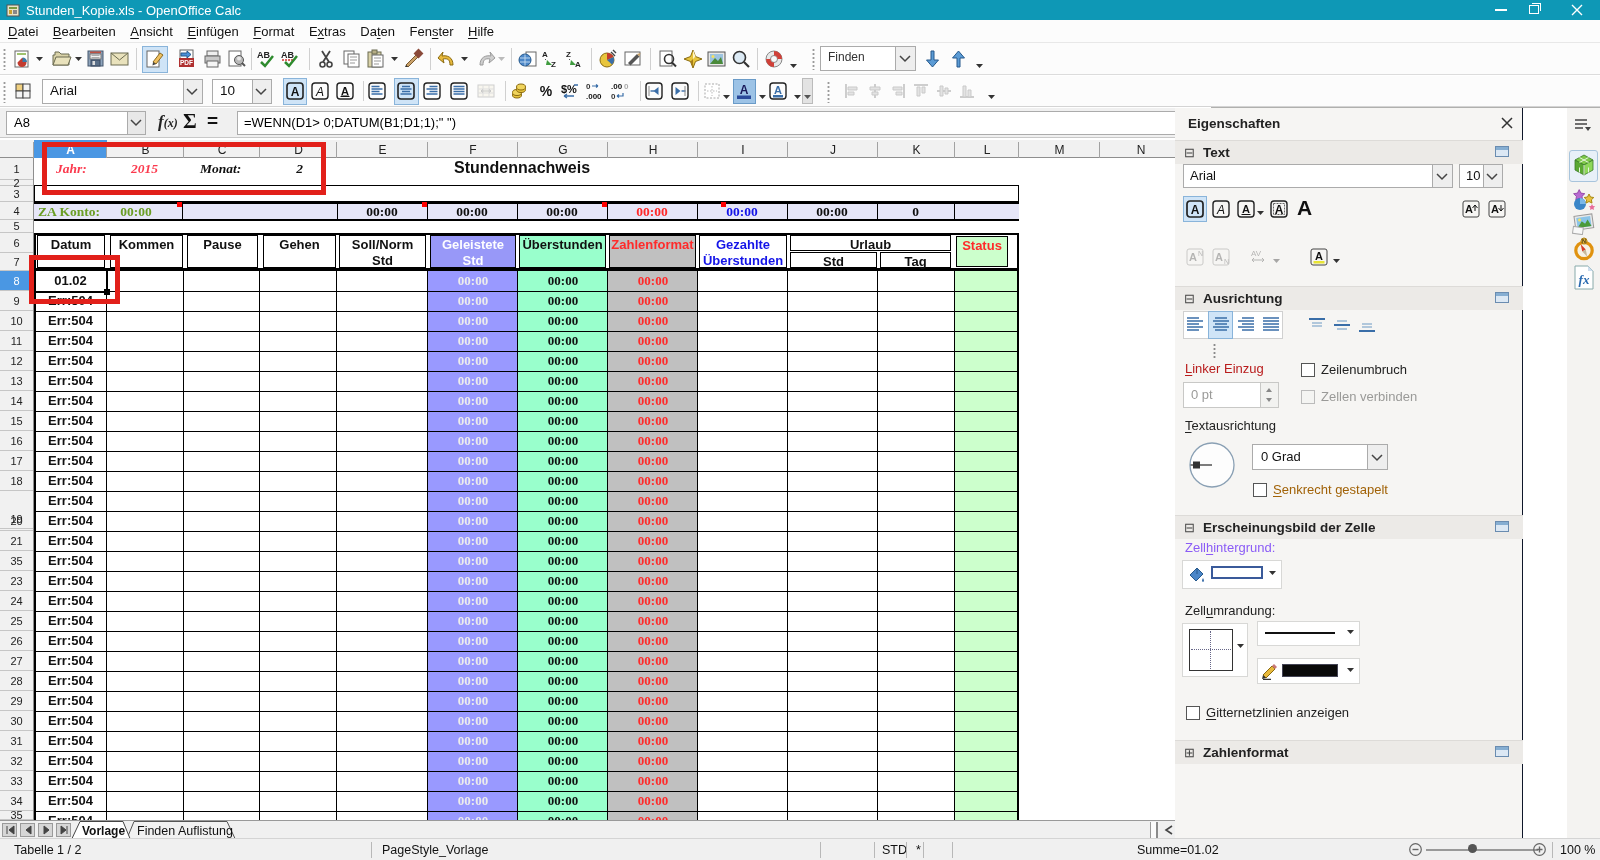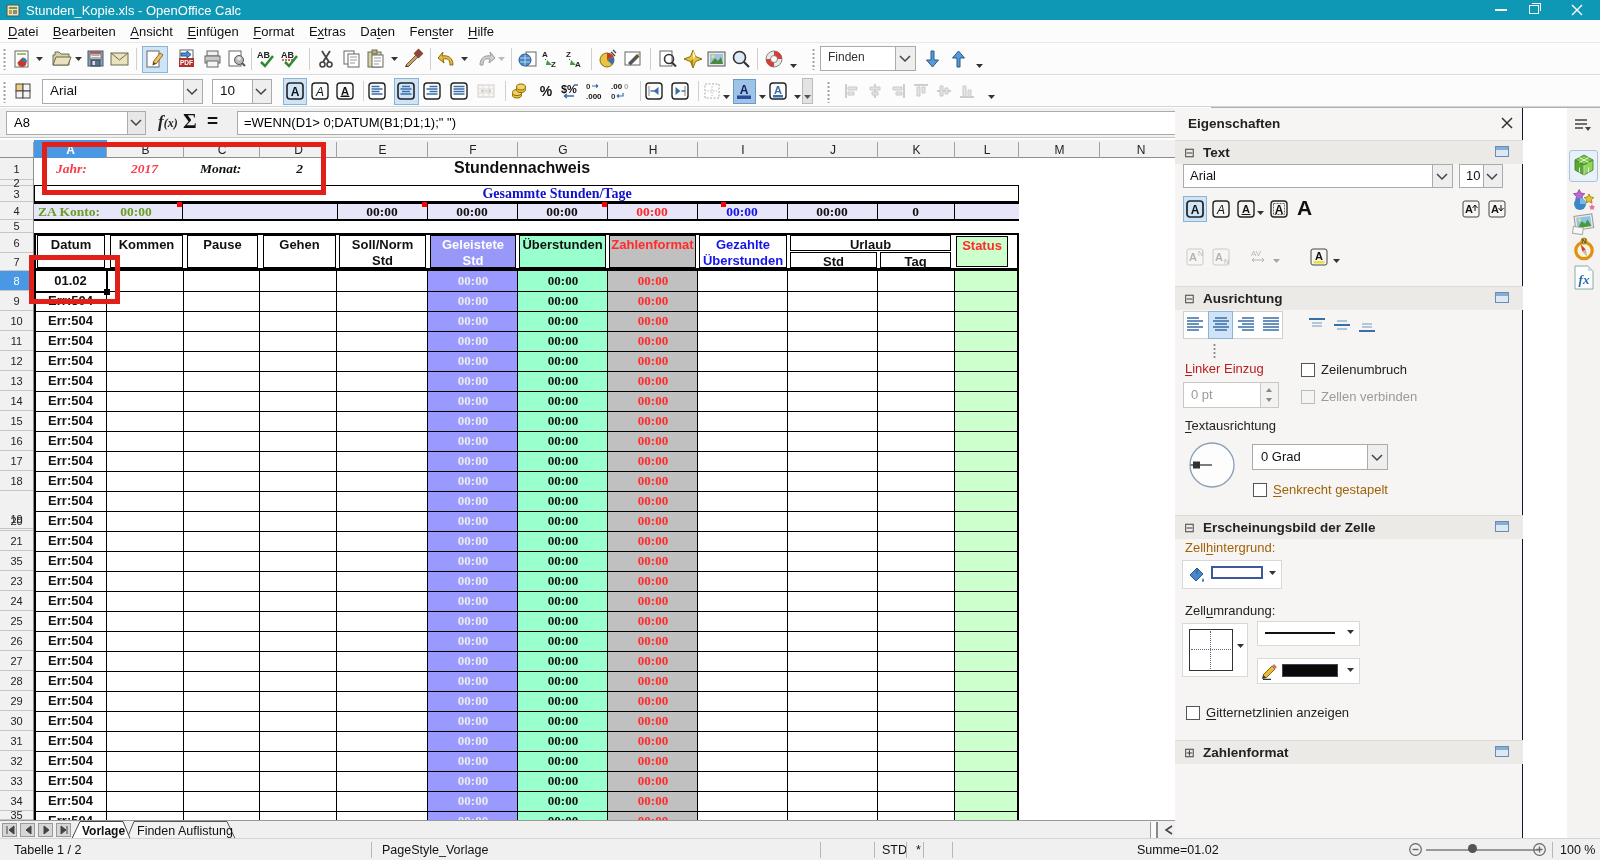--- a/index.html
+++ b/index.html
@@ -468,27 +468,26 @@
 <div class="gn" style="top:531px;height:20px">28</div>
 <div class="gn" style="top:551px;height:20px">29</div>
 <div class="gn" style="top:571px;height:20px">30</div>
 <div class="gn" style="top:591px;height:20px">31</div>
 <div class="gn" style="top:611px;height:20px">32</div>
 <div class="gn" style="top:631px;height:20px">33</div>
 <div class="gn" style="top:651px;height:20px">34</div>
 <div class="gn" style="top:671px;height:9px">35</div>
 
 <div class="a serif b i" style="left:56px;top:21px;font-size:13.5px;color:#fb3a4e">Jahr:</div>
-<div class="a serif b i" style="left:100px;top:21px;width:58px;text-align:right;font-size:13.5px;color:#fb3a4e">2017</div>
+<div class="a serif b i" style="left:100px;top:21px;width:58px;text-align:right;font-size:13.5px;color:#fb3a4e">2015</div>
 <div class="a serif b i" style="left:200px;top:21px;font-size:13.5px;color:#111">Monat:</div>
 <div class="a serif b i" style="left:250px;top:21px;width:53px;text-align:right;font-size:13.5px;color:#111">2</div>
 <div class="a b" style="left:454px;top:19px;font-size:16px;color:#111">Stundennachweis</div>
 
 <div class="a" style="left:34px;top:45px;width:985px;height:17px;border:1.5px solid #000"></div>
-<div class="a serif b" style="left:34px;top:46px;width:1046px;text-align:center;font-size:14px;color:#1111cc">Gesammte Stunden/Tage</div>
 
 <div class="a" style="left:34px;top:62px;width:985px;height:19px;background:#e6e6f8;border-top:2px solid #000;border-bottom:2px solid #000"></div>
 <div class="r4v" style="left:182px"></div>
     <div class="r4v" style="left:337px"></div>
     <div class="r4v" style="left:427px"></div>
     <div class="r4v" style="left:517px"></div>
     <div class="r4v" style="left:607px"></div>
     <div class="r4v" style="left:697px"></div>
     <div class="r4v" style="left:787px"></div>
     <div class="r4v" style="left:877px"></div>
@@ -766,21 +765,21 @@
       <path d="M1 1 L6 6 L11 1" fill="none" stroke="#444" stroke-width="1.5"></path>
     </svg>
 <div class="cb" style="left:78px;top:375px"></div>
 <div class="a" style="left:98px;top:374px;font-size:13px;color:#a16207"><u>S</u>enkrecht gestapelt</div>
 
 <div class="sech" style="top:407px">
       <span class="pm">⊟</span>
       <span class="sect">Erscheinungsbild der Zelle</span>
       <span class="lau"></span>
     </div>
-<div class="a" style="left:10px;top:432px;font-size:13px;color:#a16207">Zell<u>h</u>intergrund:</div>
+<div class="a" style="left:10px;top:432px;font-size:13px;color:#8b5cf6">Zell<u>h</u>intergrund:</div>
 <div class="a" style="left:7px;top:452px;width:100px;height:29px;background:#fff;border:1px solid #d8d8d6"></div>
 <svg class="a" style="left:12px;top:457px" width="20" height="20">
       <path d="M3 10 L10 3 L16 9 L9 16 Z" fill="#4a86c8" stroke="#26598c"></path>
       <path d="M10 3 L10 9" stroke="#26598c"></path>
       <path d="M16 13 q2 3 0 4 q-2 -1 0 -4" fill="#3a6ea8"></path>
     </svg>
 <div class="a" style="left:36px;top:458px;width:52px;height:13px;border:2px solid #3a5a9a;background:#fff"></div>
 <svg class="a" style="left:94px;top:463px" width="8" height="6">
       <path d="M0 0 L7 0 L3.5 4 Z" fill="#333"></path>
     </svg>

